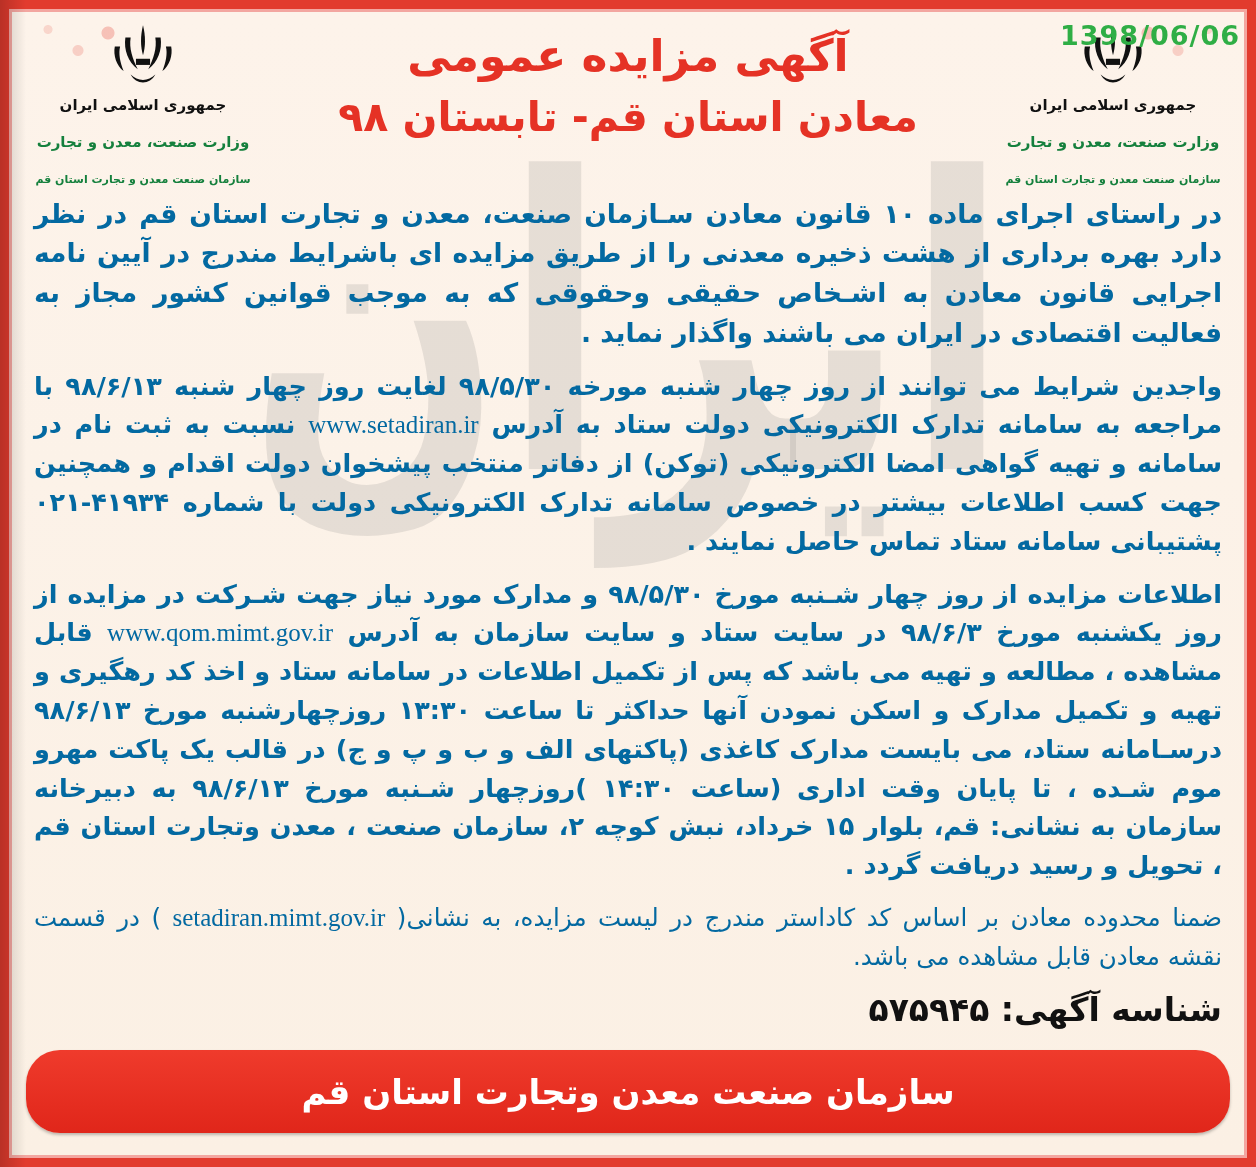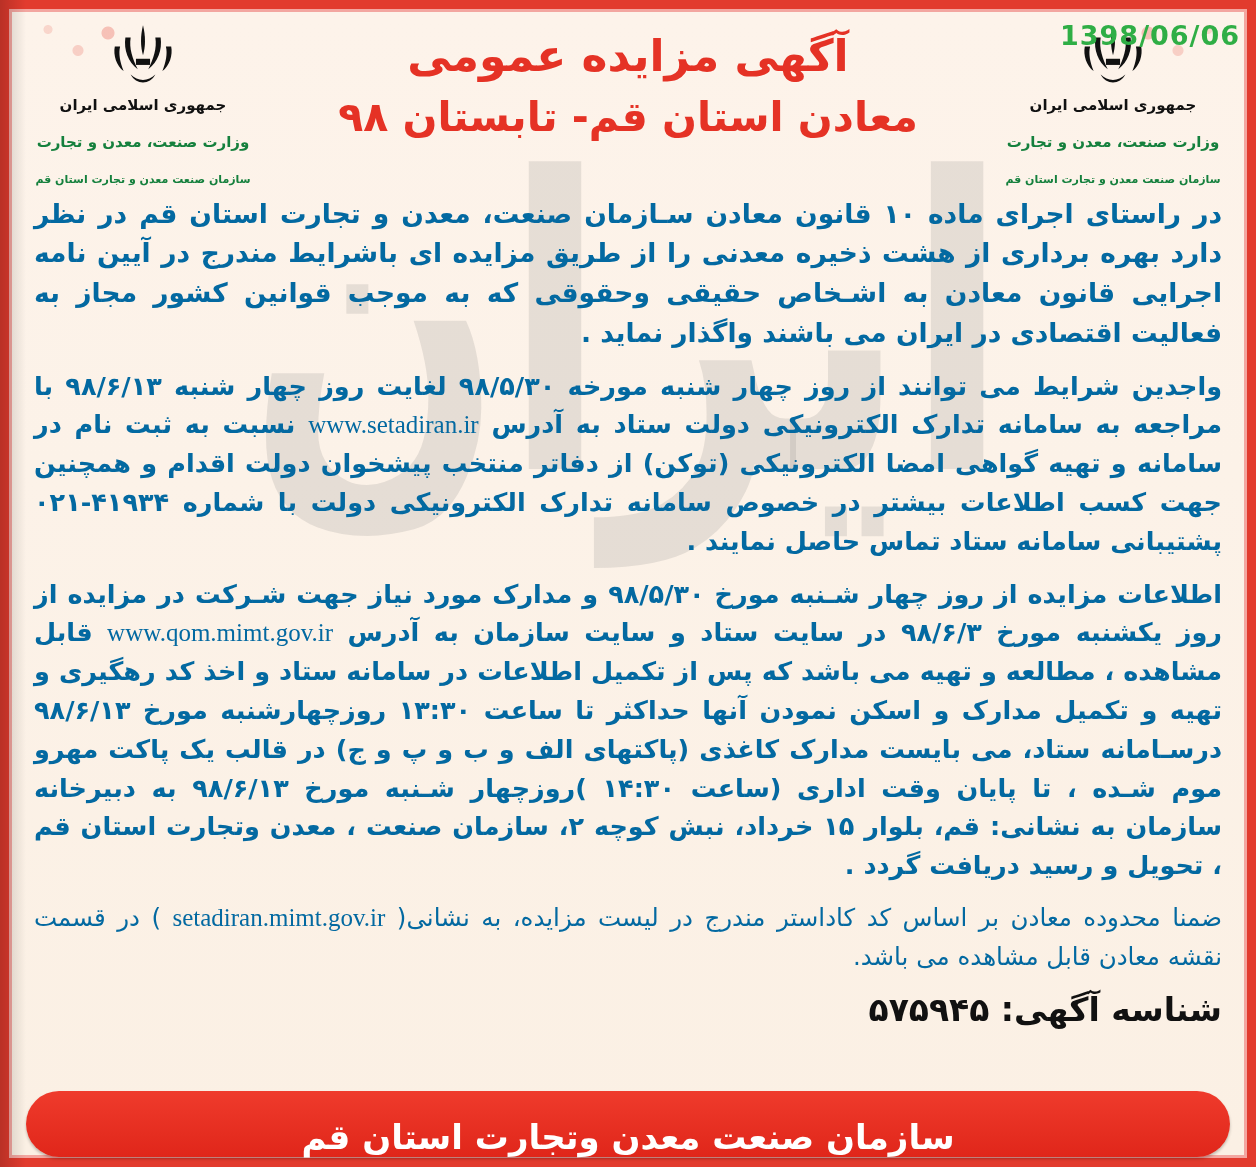--- a/index.html
+++ b/index.html
@@ -171,26 +171,26 @@
     font-size: 33px;
     font-weight: bold;
     text-align: right;
   }
 
   
   .footer-bar {
     position: absolute;
     left: 26px;
     right: 26px;
-    bottom: 10px;
-    height: 66px;
+    bottom: 34px;
+    height: 83px;
     background: linear-gradient(180deg, #ef3b2c 0%, #e0261a 100%);
     border-radius: 34px;
     display: flex;
-    align-items: flex-end;
+    align-items: center;
     justify-content: center;
     z-index: 25;
     box-shadow: 0 2px 3px rgba(0,0,0,0.25);
   }
   .footer-text {
     color: #ffffff;
     font-size: 34px;
     font-weight: bold;
     letter-spacing: 1px;
   }

